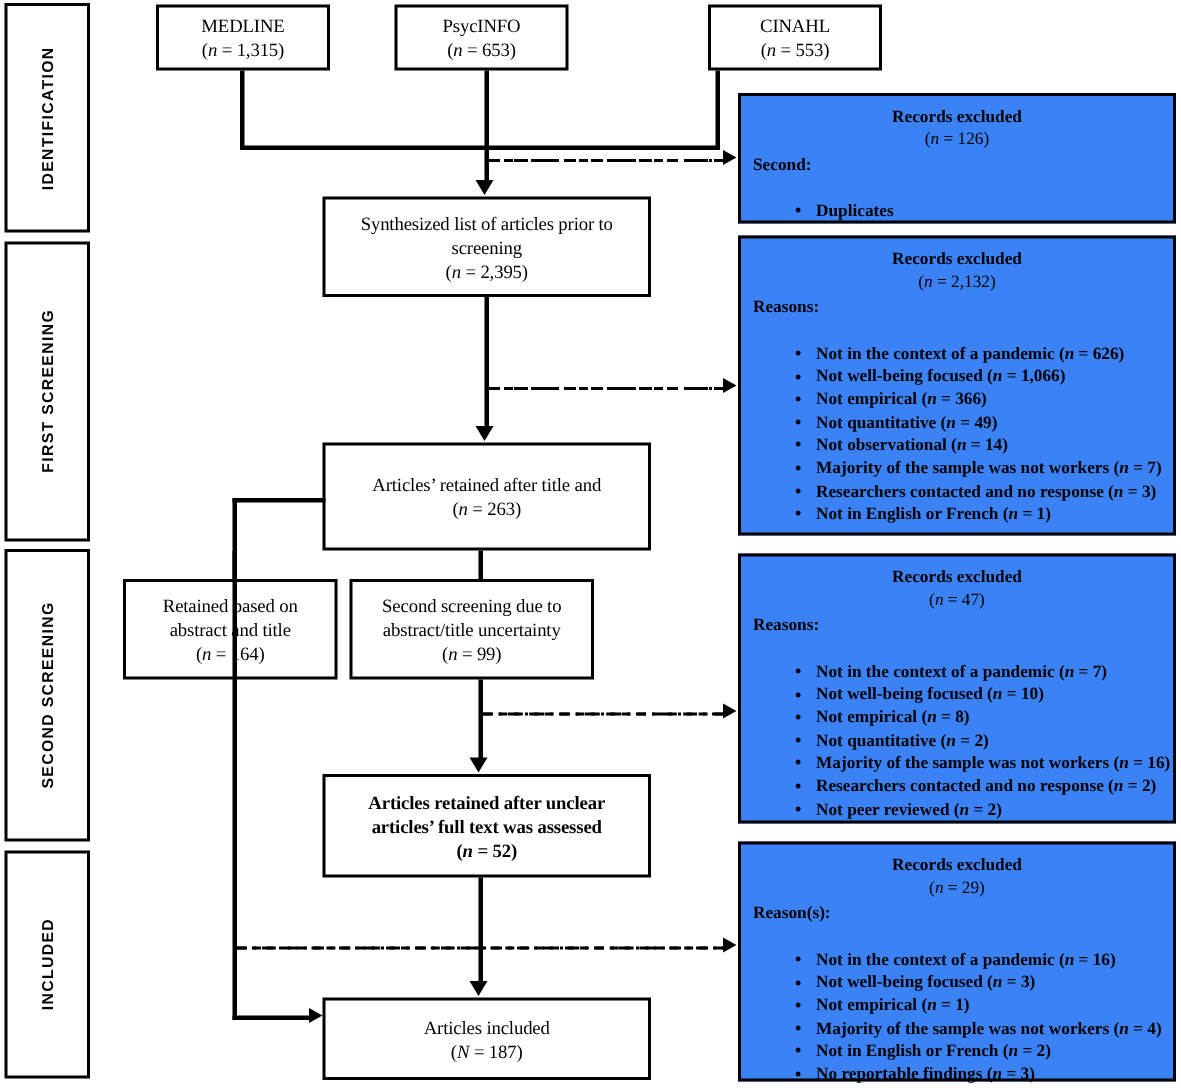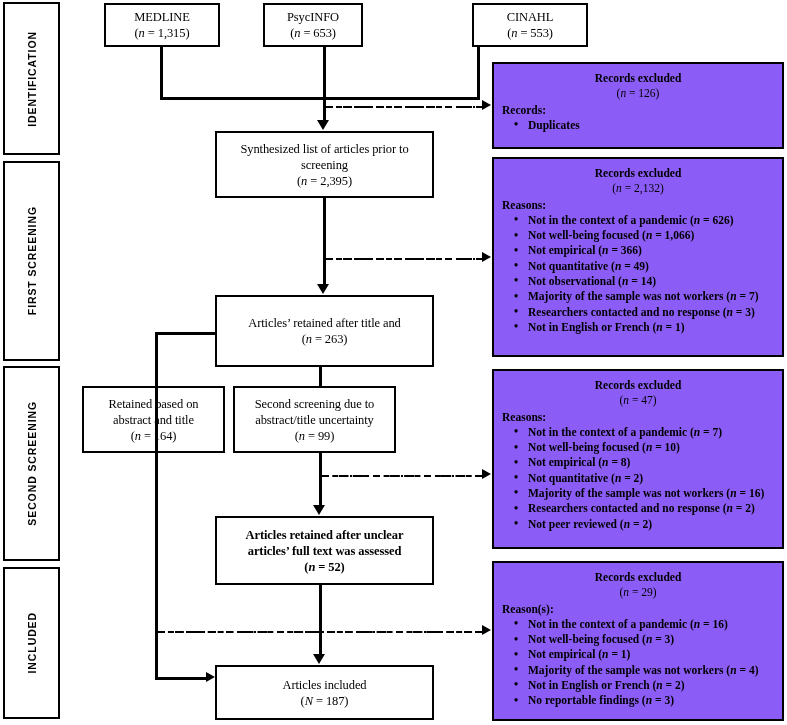--- a/index.html
+++ b/index.html
@@ -54,37 +54,37 @@
     font-size: 10.5px;
     letter-spacing: 0.9px;
     white-space: nowrap;
   }
 
   
   .exbox {
     position: absolute;
     box-sizing: border-box;
     border: 2.5px solid #000;
-    background: #8b5cf6;
+    background: #3b82f6;
     padding: 7px 8px 6px 8px;
     font-size: 11.5px;
     line-height: 1.3;
   }
   .exbox .ex-title {
     text-align: center;
     white-space: nowrap;
   }
   .exbox .ex-count { text-align: center; white-space: nowrap; }
   .exbox .ex-reason-label {
     margin-top: 2px;
     font-weight: bold;
     font-size: 11.5px;
   }
   .exbox ul {
-    margin: 0;
+    margin: 16px;
     padding-left: 26px;
     list-style: none;
   }
   .exbox li {
     position: relative;
     white-space: nowrap;
     font-weight: bold;
     line-height: 1.33;
   }
   .exbox li::before {
@@ -156,21 +156,21 @@
     <span>SECOND SCREENING</span>
   </div>
   <div class="stage" style="left:3px; top:567px; width:57px; height:152px;">
     <span>INCLUDED</span>
   </div>
 
   <div class="box" style="left:104px; top:3px; width:116px; height:44px;">
     <span class="ln">MEDLINE</span>
     <span class="ln">(<i>n</i> = 1,315)</span>
   </div>
-  <div class="box" style="left:263px; top:3px; width:100px; height:44px;">
+  <div class="box" style="left:263px; top:3px; width:116px; height:44px;">
     <span class="ln">PsycINFO</span>
     <span class="ln">(<i>n</i> = 653)</span>
   </div>
   <div class="box" style="left:424px; top:3px; width:116px; height:44px;margin-left:48px;">
     <span class="ln">CINAHL</span>
     <span class="ln">(<i>n</i> = 553)</span>
   </div>
 
   <div class="box" style="left:215px; top:131px; width:219px; height:67px;">
     <span class="ln">Synthesized list of articles prior to</span>
@@ -202,21 +202,21 @@
   </div>
 
   <div class="box" style="left:215px; top:665px; width:219px; height:55px;">
     <span class="ln">Articles included</span>
     <span class="ln">(<i>N</i> = 187)</span>
   </div>
 
   <div class="exbox" style="left:492px; top:62px; width:292px; height:87px;">
     <div class="ex-title bold">Records excluded</div>
     <div class="ex-count">(<i>n</i> = 126)</div>
-    <div class="ex-reason-label">Records:</div>
+    <div class="ex-reason-label">Second:</div>
     <ul>
       <li>Duplicates</li>
     </ul>
   </div>
 
   <div class="exbox" style="left:492px; top:157px; width:292px; height:200px;">
     <div class="ex-title bold">Records excluded</div>
     <div class="ex-count">(<i>n</i> = 2,132)</div>
     <div class="ex-reason-label">Reasons:</div>
     <ul>

